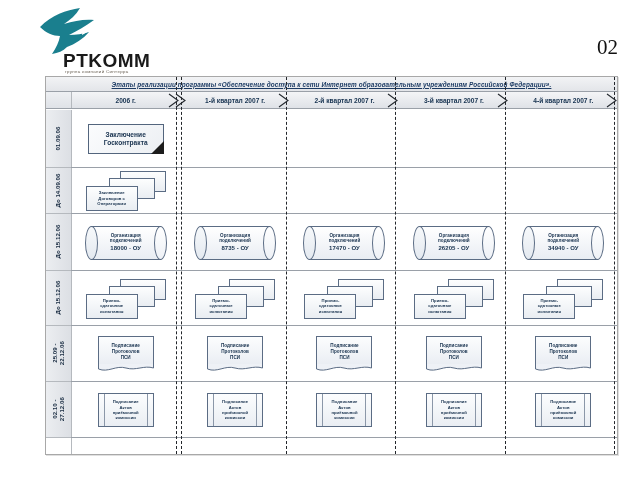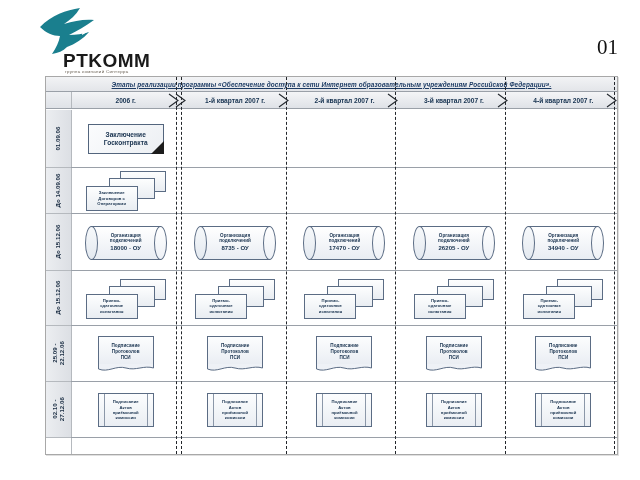--- a/index.html
+++ b/index.html
@@ -110,21 +110,21 @@
   <svg class="bird" viewBox="0 0 86 50">
     <path d="M4 21 C16 9 30 4 44 2 C40 9 34 14 28 18 C38 15 48 13 58 14
              C50 20 41 25 33 29 C40 29 47 28 53 26 C47 33 39 38 31 41
              C27 45 22 47 16 48 C20 42 23 36 24 30 C17 30 10 27 4 21 Z" fill="#1a7f8e"></path>
     <path d="M47 22 C52 19 58 17 64 17 C58 22 52 26 46 29 Z" fill="#ffffff"></path>
   </svg>
   <div class="wordmark">PTKOMM</div>
   <div class="tagline">группа компаний Синтерра</div>
 </div>
 
-<div id="page-number">01</div>
+<div id="page-number">02</div>
 
 <div id="chart">
 
   <div class="title-bar">
     <span class="title-text">Этапы реализации программы «Обеспечение доступа к сети Интернет образовательным учреждениям Российской Федерации».</span>
   </div>
 
   <div class="header-row">
     <div class="corner-cell"></div>
     <div id="headers">

